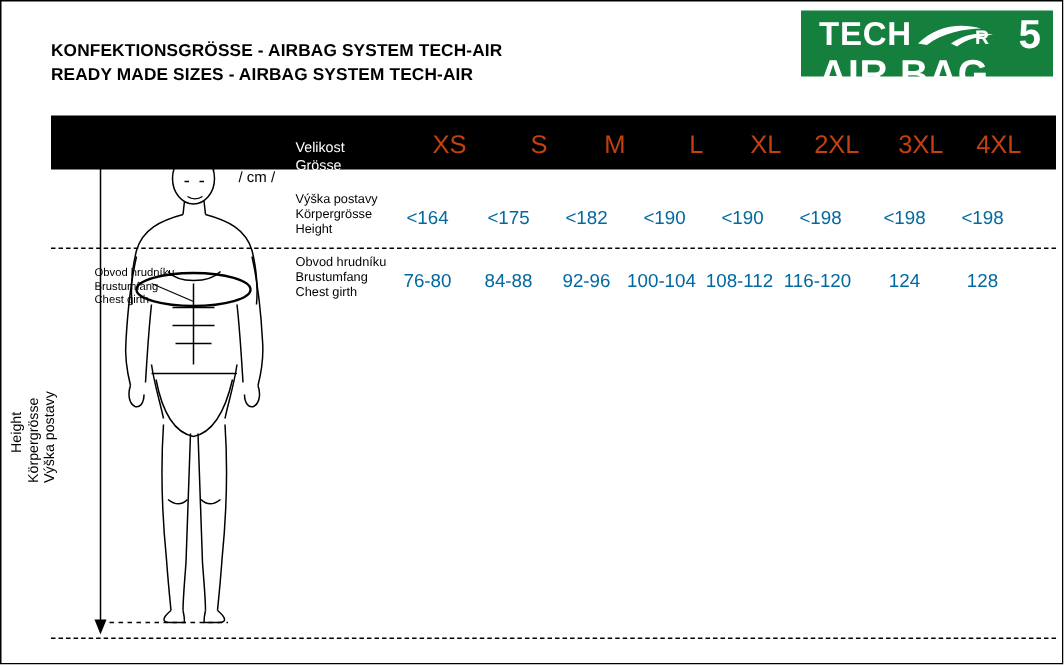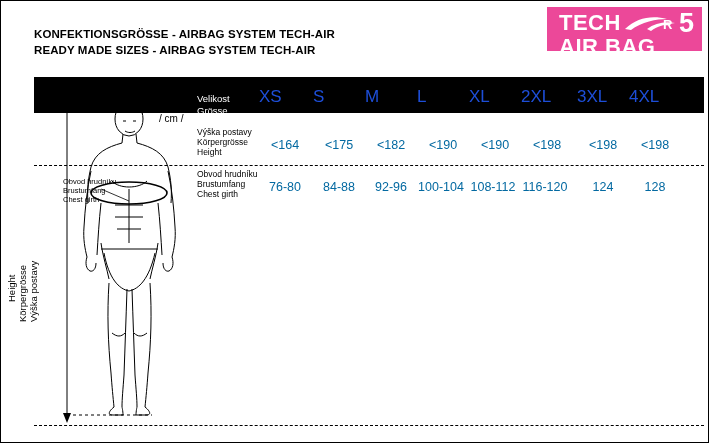--- a/index.html
+++ b/index.html
@@ -36,37 +36,38 @@
     white-space: nowrap;
   }
 
   
   .logo-box {
     position: absolute;
     right: 6px;
     top: 6px;
     width: 155px;
     height: 44px;
-    background: #ec4899;
+    background: #15803d;
+    padding-left: 13px;
   }
   .logo-line1 {
     position: absolute;
     left: 12px;
     top: 3px;
     color: #fff;
     font-size: 22px;
     font-weight: bold;
     letter-spacing: 0.5px;
   }
   .logo-line2 {
     position: absolute;
     left: 12px;
     top: 27px;
     color: #fff;
-    font-size: 22px;
+    font-size: 26px;
     font-weight: bold;
     letter-spacing: 0.5px;
   }
   .logo-5 {
     position: absolute;
     right: 8px;
     top: 1px;
     color: #fff;
     font-size: 27px;
     font-weight: bold;
@@ -103,23 +104,23 @@
     top: 0px;
     width: 70px;
     color: #fff;
     font-size: 9.5px;
     line-height: 11.5px;
     padding-top: 16px;
   }
   .size-label {
     position: absolute;
     top: 10px;
-    color: #1d4ed8;
+    color: #c2410c;
     font-size: 17px;
-    text-align: left;
+    text-align: right;
     width: 52px;
   }
 
   .row {
     position: absolute;
     left: 0px;
     width: 507px;
   }
   .row-label {
     position: absolute;

